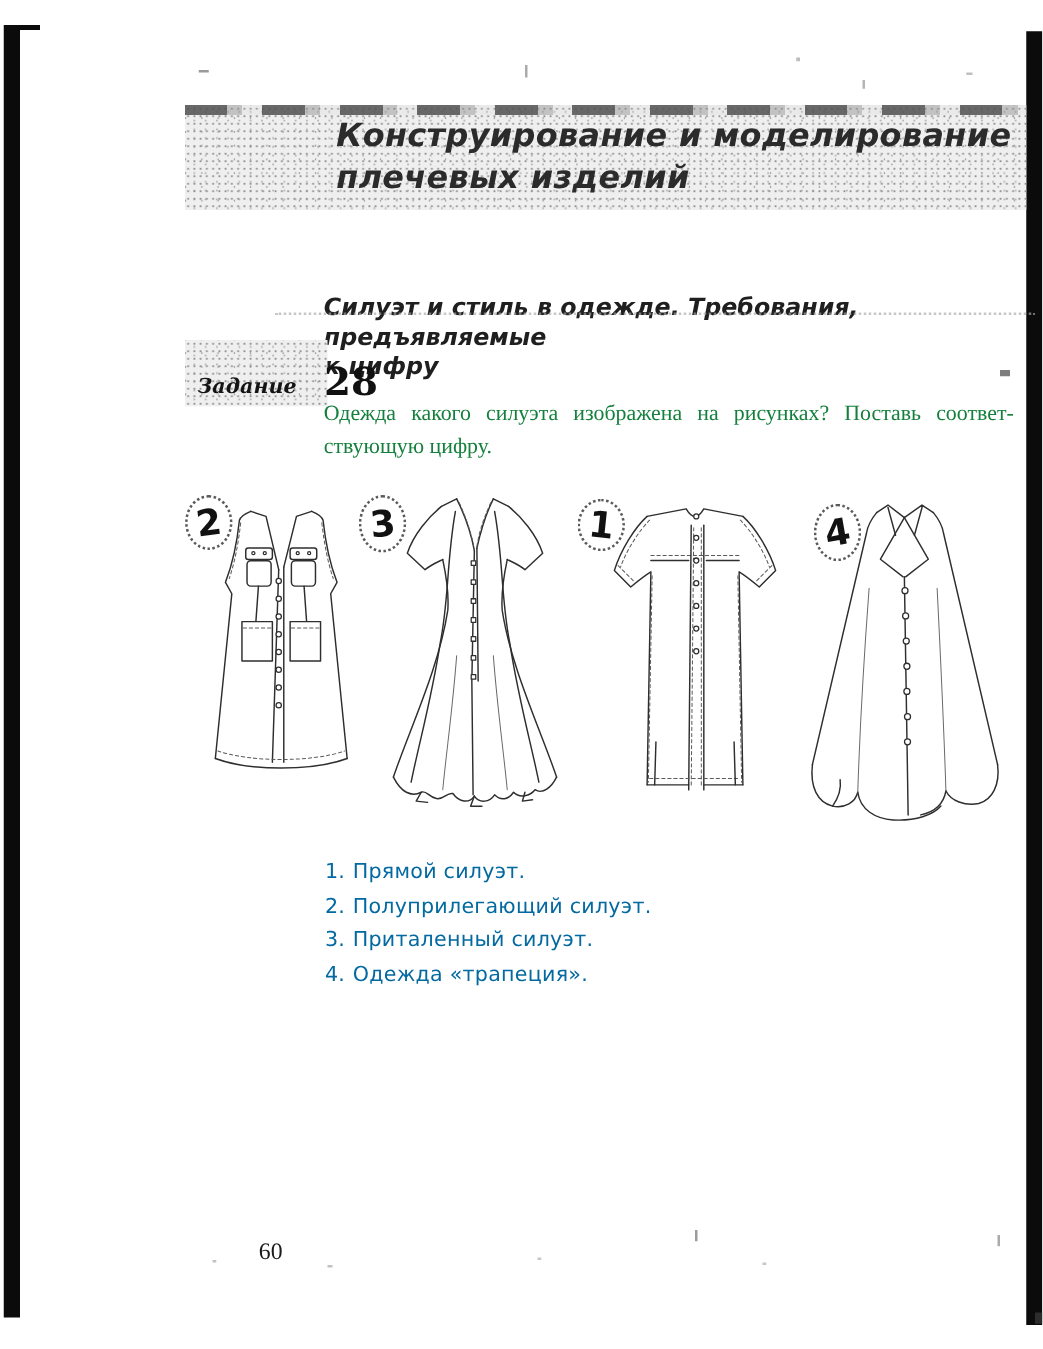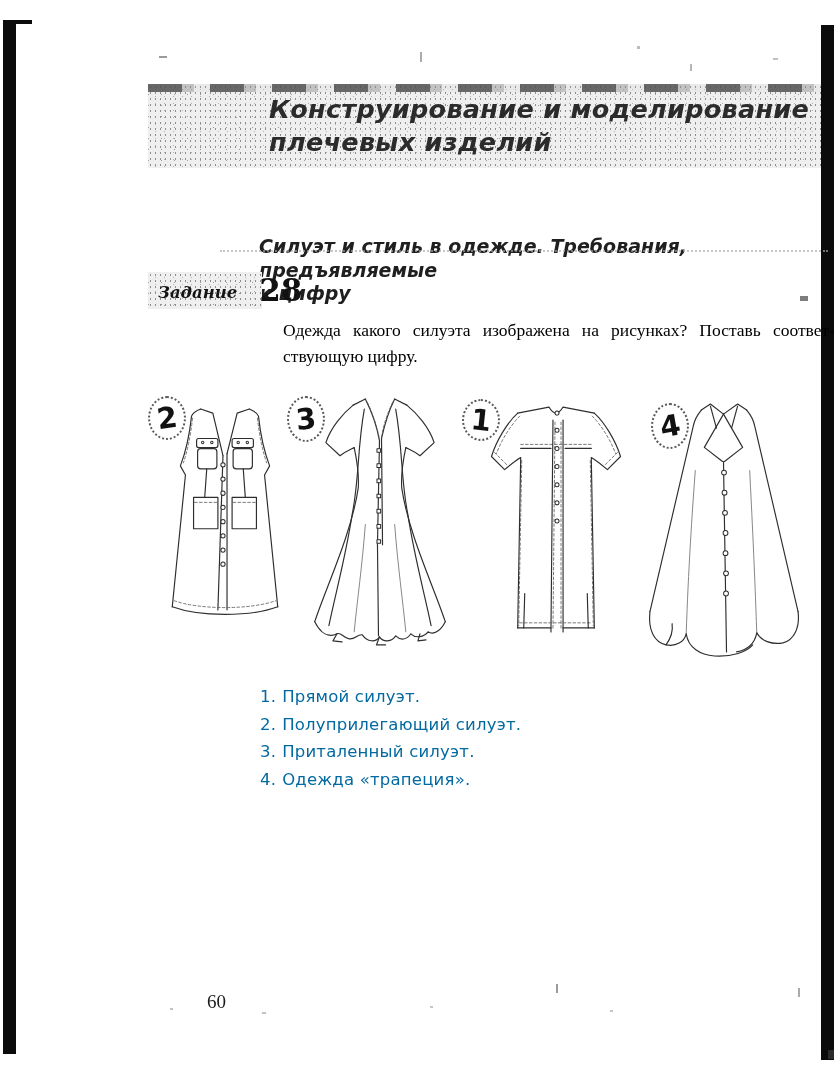--- a/index.html
+++ b/index.html
@@ -26,29 +26,29 @@
   #chapter-header .titles{position:absolute;left:121px;top:9px;
     font-family:"DejaVu Sans",sans-serif;font-style:italic;font-weight:bold;
     font-size:25.5px;line-height:33px;color:#2b2b2b;letter-spacing:.3px;}
 
   #subtitle{position:absolute;left:259px;top:199px;width:560px;
     font-family:"DejaVu Sans",sans-serif;font-style:italic;font-weight:bold;
     font-size:19px;line-height:23.5px;color:#1f1f1f;margin-top:36px;}
   #subtitle-underline{position:absolute;left:220px;top:250px;width:608px;height:0;
     border-bottom:2px dotted #a8a8a8;opacity:.65;}
 
-  #task-box{position:absolute;left:148px;top:272px;width:114px;height:37px;
+  #task-box{position:absolute;left:148px;top:272px;width:114px;height:53px;
     display:flex;align-items:flex-end;padding:0 0 3px 10px;box-sizing:border-box;}
   #task-box .lbl{font-family:"DejaVu Serif",serif;font-style:italic;font-weight:bold;
     font-size:16.5px;color:#141414;padding-bottom:4px;}
   #task-box .num{font-family:"DejaVu Serif",serif;font-weight:600;font-size:31px;
     color:#111;margin-left:22px;line-height:31px;}
 
   #question{position:absolute;left:259px;top:317px;width:552px;
-    font-family:"Liberation Serif",serif;font-size:17.5px;line-height:26px;color:#000000;margin-left:24px;}
+    font-family:"Liberation Serif",serif;font-size:17.5px;line-height:26px;color:#15803d;}
   #question .l1{text-align:justify;text-align-last:justify;}
 
   
   .fig{position:absolute;}
   .answer-circle{position:absolute;border:2px dotted #5a5a5a;border-radius:50%;
     display:flex;align-items:center;justify-content:center;}
   .answer-num{font-family:"DejaVu Sans",sans-serif;font-weight:bold;font-size:29px;
     color:#111;}
   .art{position:absolute;}
   .art path,.art rect,.art circle{fill:none;stroke:#2e2e2e;stroke-width:1.15;

